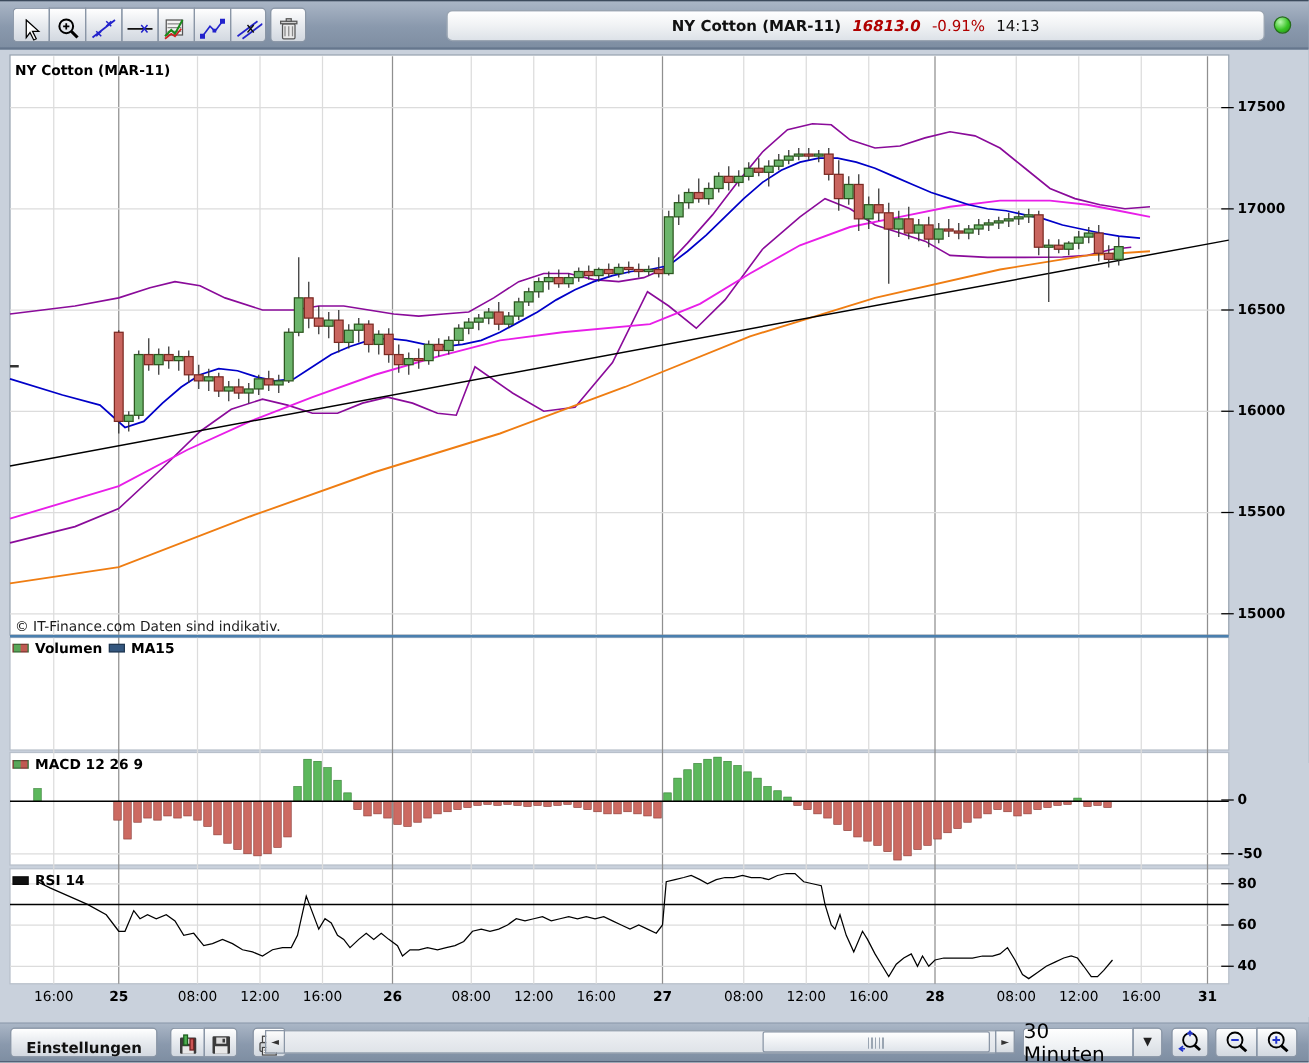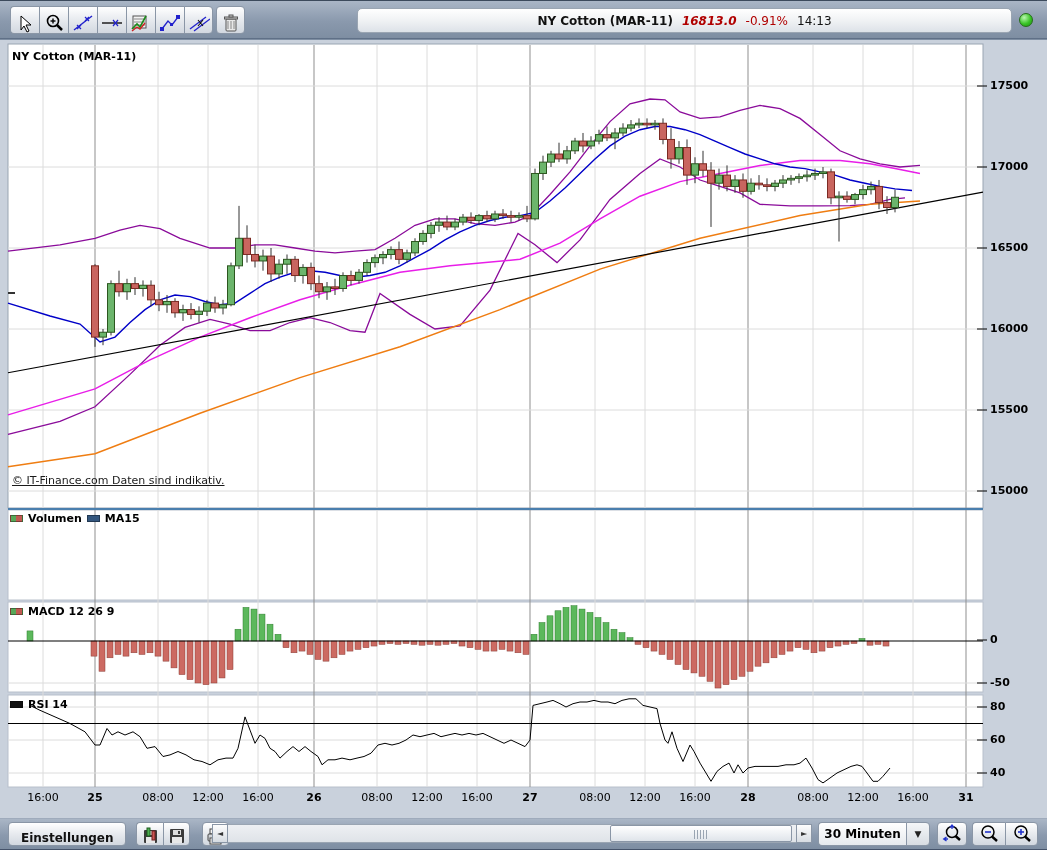--- a/index.html
+++ b/index.html
@@ -39,21 +39,21 @@
   
   #botbar .label-btn { height:24px; padding:0 12px; font-size:12px; font-weight:bold; color:#111; }
   .mini { width:27px; height:24px; }
   #scrollbar { position:absolute; left:212px; top:824px; width:600px; height:19px; display:flex; }
   .sb-arrow { width:16px; height:19px; background:linear-gradient(#fdfdfd,#d7dce2); border:1px solid #8a96a6; font-size:8px; display:flex; align-items:center; justify-content:center; color:#333; cursor:pointer; }
   .sb-track { flex:1; background:linear-gradient(#eef0f3,#dfe3e8); border:1px solid #9aa5b2; border-left:none; border-right:none; position:relative; }
   .sb-thumb { position:absolute; left:382px; top:0; width:182px; height:17px; background:linear-gradient(#ffffff,#dfe4ea); border:1px solid #8a96a6; border-radius:2px; cursor:pointer; }
   .sb-grip { position:absolute; left:50%; top:4px; transform:translateX(-50%); width:14px; height:9px;
      background:repeating-linear-gradient(90deg,#9aa5b2 0 1px,transparent 1px 3px); }
   #tf-select { position:absolute; left:818px; top:822px; width:112px; height:24px; display:flex; cursor:pointer; }
-  #tf-select .tf-text { flex:1; background:linear-gradient(#ffffff,#e6eaee); border:1px solid #8a96a6; border-right:none; border-radius:4px 0 0 4px; font-size:12px; font-weight:bold; display:flex; align-items:center; justify-content:center; }
+  #tf-select .tf-text { flex:1; background:linear-gradient(#ffffff,#e6eaee); border:1px solid #8a96a6; border-right:none; border-radius:4px 0 0 4px; font-size:16px; font-weight:normal; display:flex; align-items:center; justify-content:center; }
   #tf-select .tf-arrow { width:24px; background:linear-gradient(#f4f6f8,#d8dde3); border:1px solid #8a96a6; border-radius:0 4px 4px 0; font-size:9px; display:flex; align-items:center; justify-content:center; color:#222; }
 </style>
 </head>
 <body>
 
 <div id="app">
 
   <div class="toolbar" id="topbar">
     <div class="btn-group" style="margin-left:10px">
       <div class="btn tool">
@@ -495,21 +495,21 @@
       <span>MA15</span>
     </div>
     <div class="legend" style="left:10px; top:565px;">
       <span class="swatch dual"></span>
       <span>MACD 12 26 9</span>
     </div>
     <div class="legend" style="left:10px; top:658px;">
       <span class="swatch" style="background:#111;"></span>
       <span>RSI 14</span>
     </div>
-    <div class="copyright" style="left:12px; top:434px;text-decoration:underline;">© IT-Finance.com Daten sind indikativ.</div>
+    <div class="copyright" style="left:12px; top:455px;">© IT-Finance.com Daten sind indikativ.</div>
 
     <div id="labels-layer">
         <div class="axis-label" style="left: 990px; top: 39px;">17500</div>
         <div class="axis-label" style="left: 990px; top: 120px;">17000</div>
         <div class="axis-label" style="left: 990px; top: 201px;">16500</div>
         <div class="axis-label" style="left: 990px; top: 282px;">16000</div>
         <div class="axis-label" style="left: 990px; top: 363px;">15500</div>
         <div class="axis-label" style="left: 990px; top: 444px;">15000</div>
         <div class="axis-label" style="left: 990px; top: 593px;">0</div>
         <div class="axis-label" style="left: 990px; top: 636px;">-50</div>

